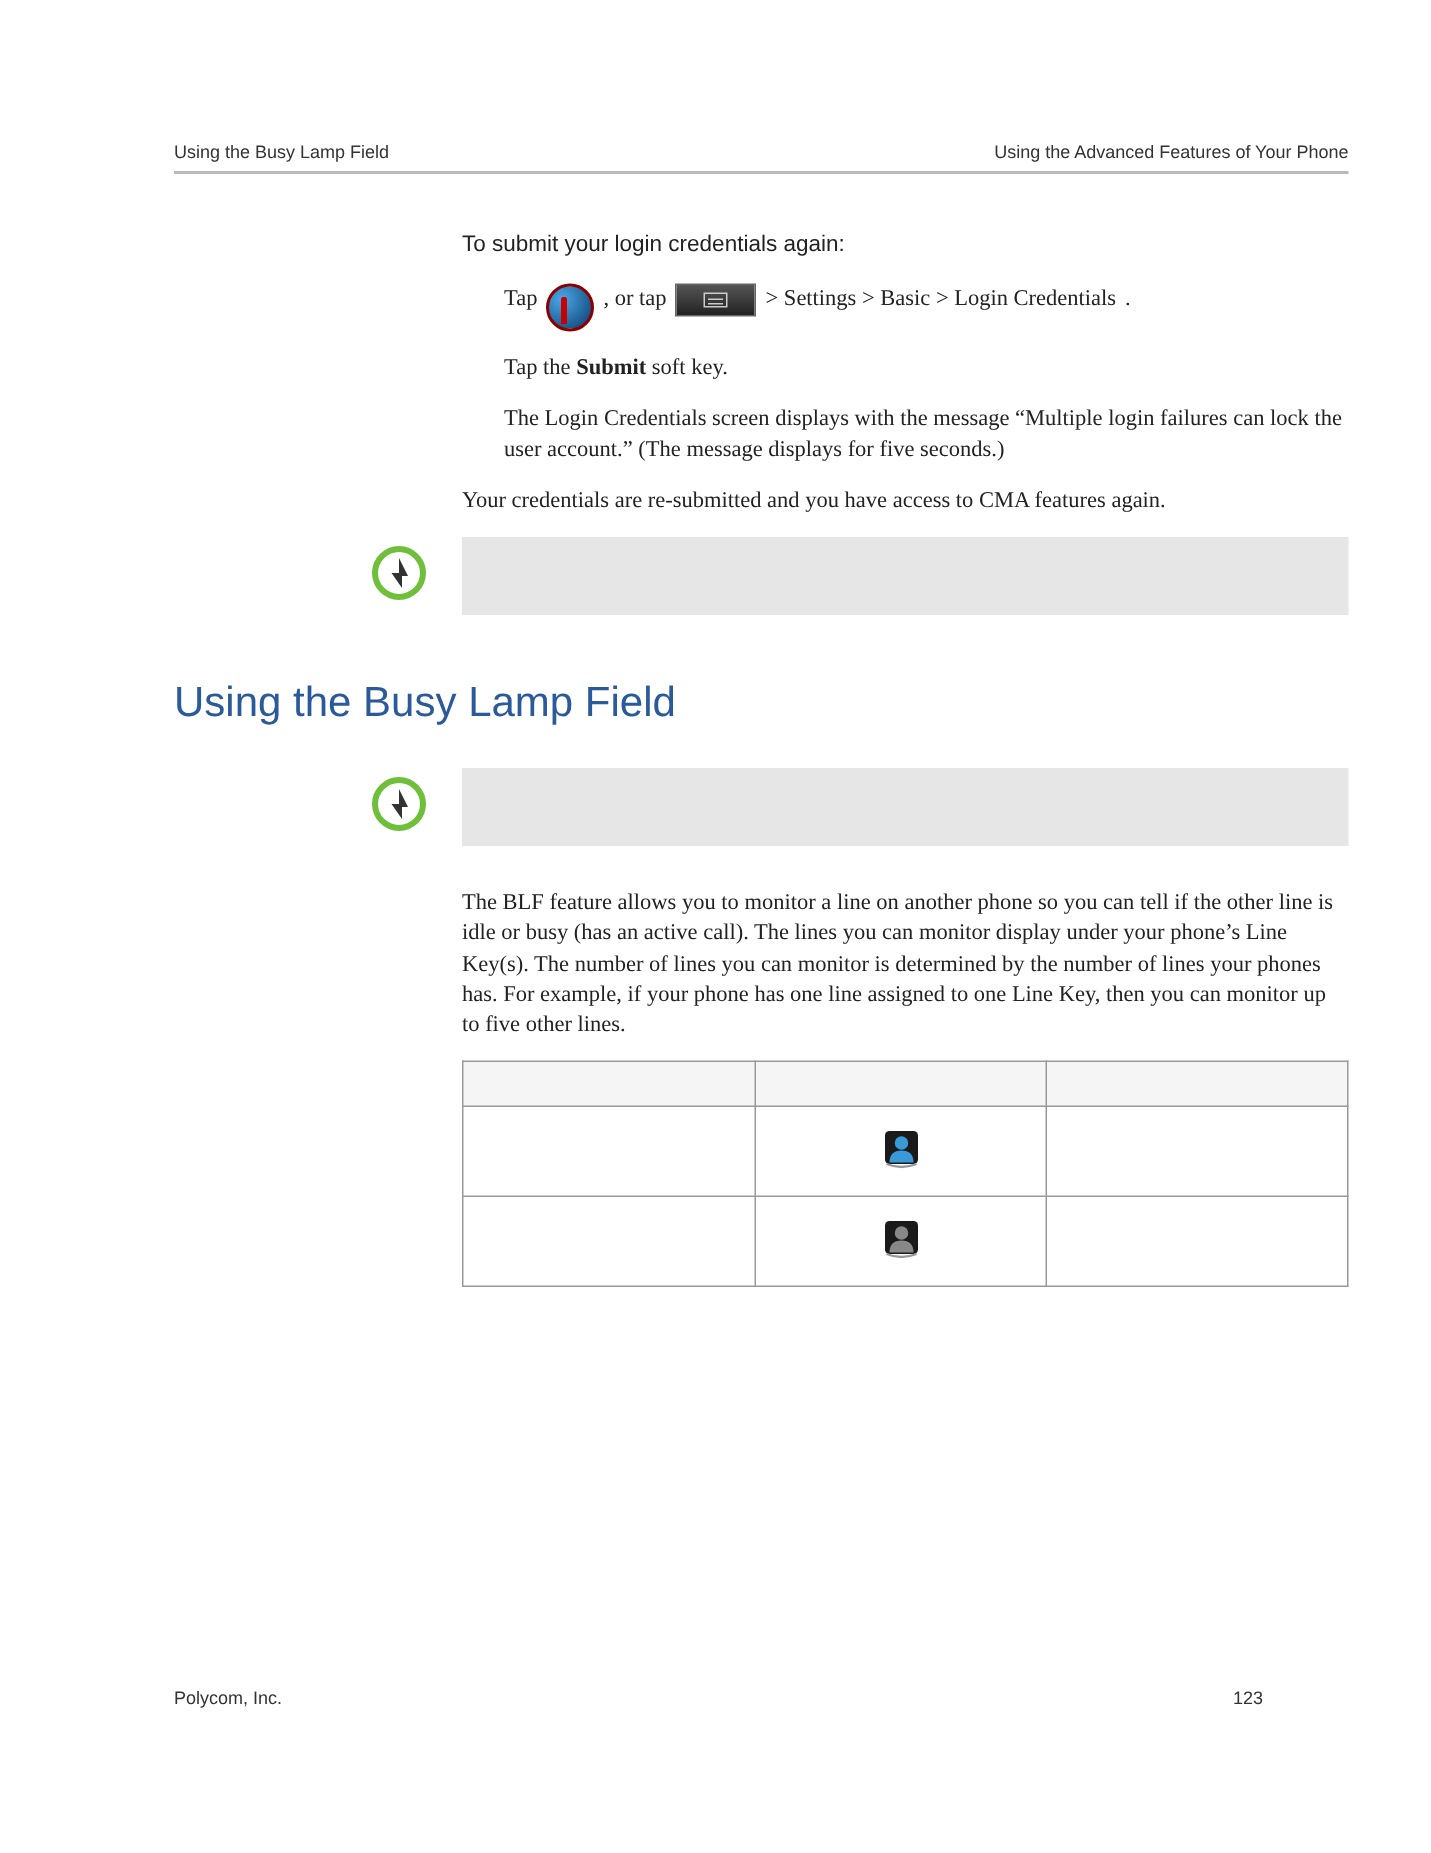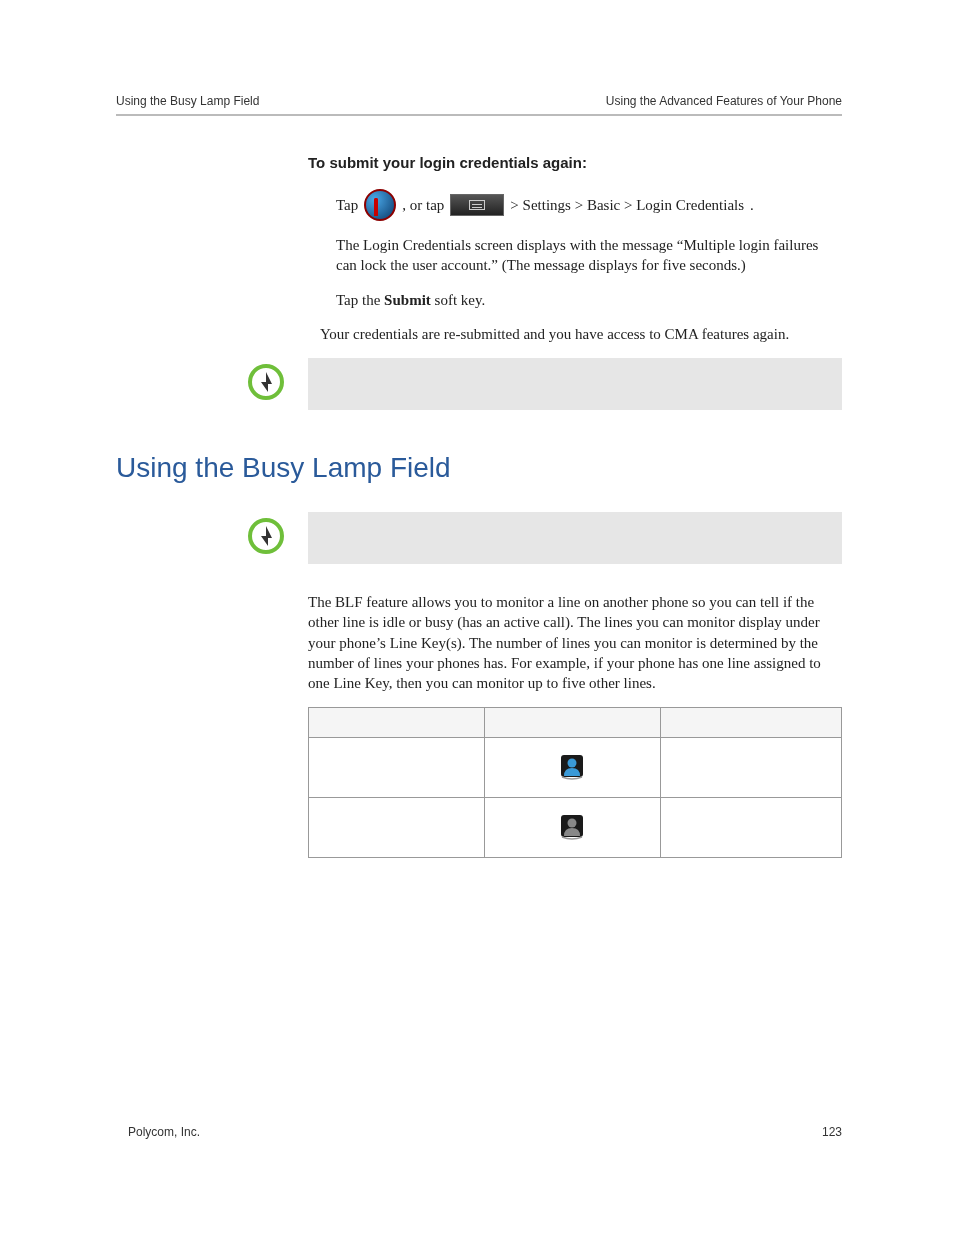--- a/index.html
+++ b/index.html
@@ -5,54 +5,53 @@
     * { box-sizing: border-box; margin: 0; padding: 0; }
     body {
       width: 954px;
       height: 1235px;
       background: #fff;
       font-family: Georgia, 'Times New Roman', serif;
       color: #222;
       position: relative;
     }
     .page {
-      padding: 94px 112px 0 116px;
+      padding: 94px 55px 0 116px;
       position: relative;
       height: 100%;
     }
     .header-row {
       display: flex;
       justify-content: space-between;
       font-family: 'Helvetica Neue', Arial, sans-serif;
       font-size: 12px;
       color: #333;
       padding-bottom: 6px;
       border-bottom: 2px solid #bbb;
       margin-bottom: 38px;
     }
     .content-col {
       margin-left: 192px;
     }
     .bold-heading {
       font-family: 'Helvetica Neue', Arial, sans-serif;
-      font-weight: 700;
+      font-weight: 400;
       font-size: 15px;
       margin-bottom: 18px;
     }
     .para {
       font-size: 15px;
       line-height: 1.35;
       margin-bottom: 14px;
     }
     .para.indent {
       margin-left: 28px;
     }
     .inline-flow {
       display: flex;
-      align-items: center;
       flex-wrap: wrap;
       gap: 6px;
     }
     .lock-icon {
       width: 32px; height: 32px;
       border-radius: 50%;
       background: radial-gradient(circle at 30% 30%, #4aa8e8, #0a3a6a);
       border: 2px solid #8c0000;
       display: flex; align-items: center; justify-content: center;
       flex-shrink: 0;
@@ -133,21 +132,21 @@
     .table td.icon-cell { text-align: center; }
     .person-icon {
       width: 28px; height: 28px;
       display: inline-block;
       position: relative;
     }
     .person-icon svg { width: 100%; height: 100%; }
     .footer {
       position: absolute;
       bottom: 96px;
-      left: 128px;
+      left: 116px;
       right: 112px;
       display: flex;
       justify-content: space-between;
       font-family: 'Helvetica Neue', Arial, sans-serif;
       font-size: 12px;
       color: #333;
     }
     .bold { font-weight: 700; }
   </style>
 </head>
@@ -174,27 +173,27 @@
       <span> , or tap </span>
       <span class="menu-button">
         <span class="menu-glyph"></span>
       </span>
       <span class="path-bold">
         <span> &gt; </span><span>Settings &gt; Basic &gt; Login Credentials</span>
       </span>
         <span>.</span>
     </div>
 
-    <div class="para indent">The Login Credentials screen displays with the message “Multiple login failures can lock the user account.” (The message displays for five seconds.)</div>
-
     <div class="para indent">
       <span>Tap the </span><span class="bold">Submit</span><span> soft key.</span>
     </div>
 
-    <div class="para" style="margin-left:12px">Your credentials are re-submitted and you have access to CMA features again.</div>
+    <div class="para indent">The Login Credentials screen displays with the message “Multiple login failures can lock the user account.” (The message displays for five seconds.)</div>
+
+    <div class="para" style="margin-left:0">Your credentials are re-submitted and you have access to CMA features again.</div>
   </div>
 
   <div class="callout-row">
     <div class="callout-icon-wrap">
       <span class="power-icon">
         <svg viewBox="0 0 14 20">
             <path d="M7 0 L7 10 L2 10 L9 20 L9 12 L13 12 Z" fill="#333"></path>
           </svg>
       </span>
     </div>

